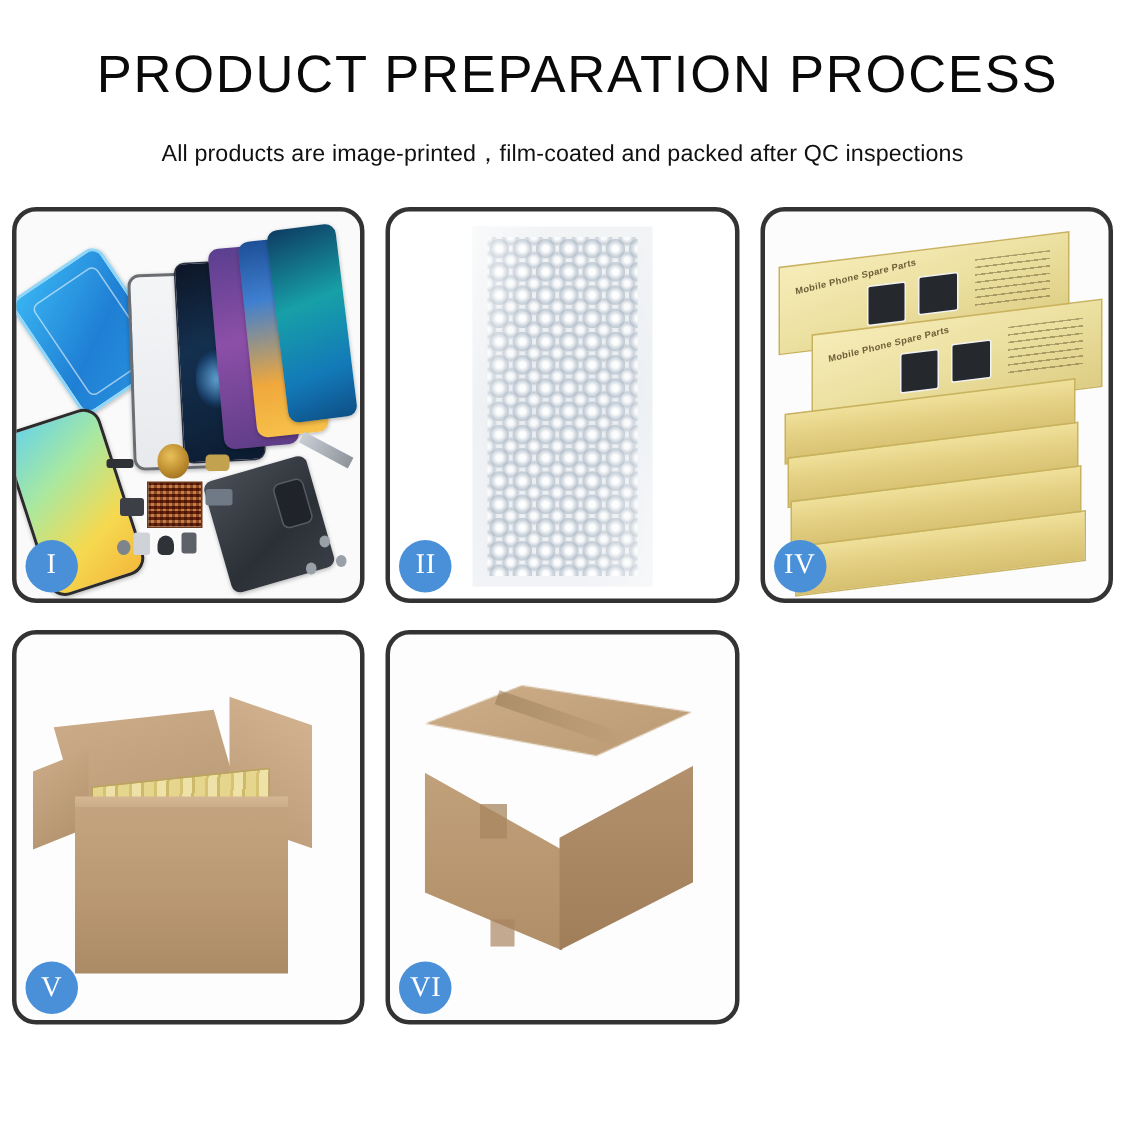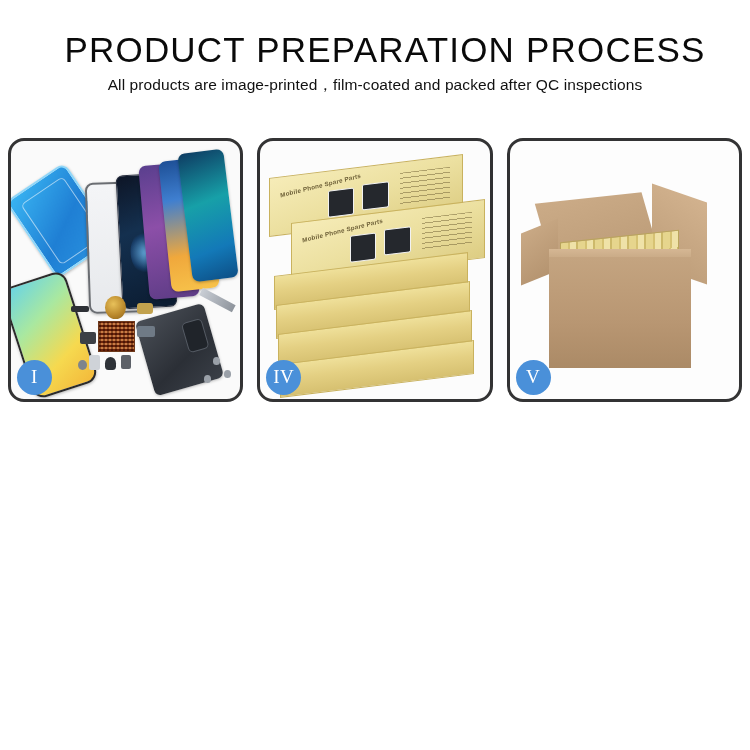--- a/index.html
+++ b/index.html
@@ -12,21 +12,21 @@
   .page { position: relative; width: 750px; height: 750px; background: #fff; }
 
   .header { text-align: center; padding-top: 30px; }
   .title {
     font-size: 35px; font-weight: 400; letter-spacing: 1.2px;
     color: #0a0a0a; font-family: "Liberation Sans", sans-serif;
     line-height: 1.12;
     padding-left: 20px;
   }
   .subtitle {
-    font-size: 15.5px; color: #111; margin-top: 6px; letter-spacing: 0.1px;
+    font-size: 15.5px; color: #111; margin-top: 23px; letter-spacing: 0.1px;
     font-family: "Liberation Sans", sans-serif;
   }
 
   .grid {
     position: absolute; left: 8px; top: 138px;
     width: 734px; height: 545px;
     display: grid;
     grid-template-columns: repeat(3, 1fr);
     grid-template-rows: repeat(2, 1fr);
     column-gap: 14px; row-gap: 18px;
@@ -323,20 +323,30 @@
         <div class="part pg"></div>
         <div class="part ph2"></div>
         <div class="screw s1"></div>
         <div class="screw s2"></div>
         <div class="screw s3"></div>
         <div class="tweezer"></div>
       </div>
       <div class="badge">I</div>
     </div>
 
+    <div class="panel p2">
+      <div class="scene">
+        <div class="bwrap">
+          <div class="bubbles"></div>
+          <div class="bubbles2"></div>
+          <div class="bsheen"></div>
+        </div>
+      </div>
+      <div class="badge">II</div>
+    </div>
 
 
     <div class="panel p4">
       <div class="scene">
         <div class="stack">
           <div class="sbox top" style="top:2%;left:2%;">
             <div class="lbl">Mobile Phone Spare Parts</div>
             <div class="thumb" style="left:30%;top:34%;"></div>
             <div class="thumb" style="left:48%;top:30%;"></div>
             <div class="lines"></div>
@@ -361,15 +371,26 @@
         <div class="flapBackL"></div>
         <div class="flapRight"></div>
         <div class="contents"></div>
         <div class="flapLeft"></div>
         <div class="cartonFrontTop"></div>
         <div class="cartonBody"></div>
       </div>
       <div class="badge">V</div>
     </div>
 
+    <div class="panel p6">
+      <div class="scene">
+        <div class="c6top"></div>
+        <div class="c6seam"></div>
+        <div class="c6left"></div>
+        <div class="c6right"></div>
+        <div class="c6tab"></div>
+        <div class="c6tab2"></div>
+      </div>
+      <div class="badge">VI</div>
+    </div>
 
   </div>
 </div>
 
 </body></html>

